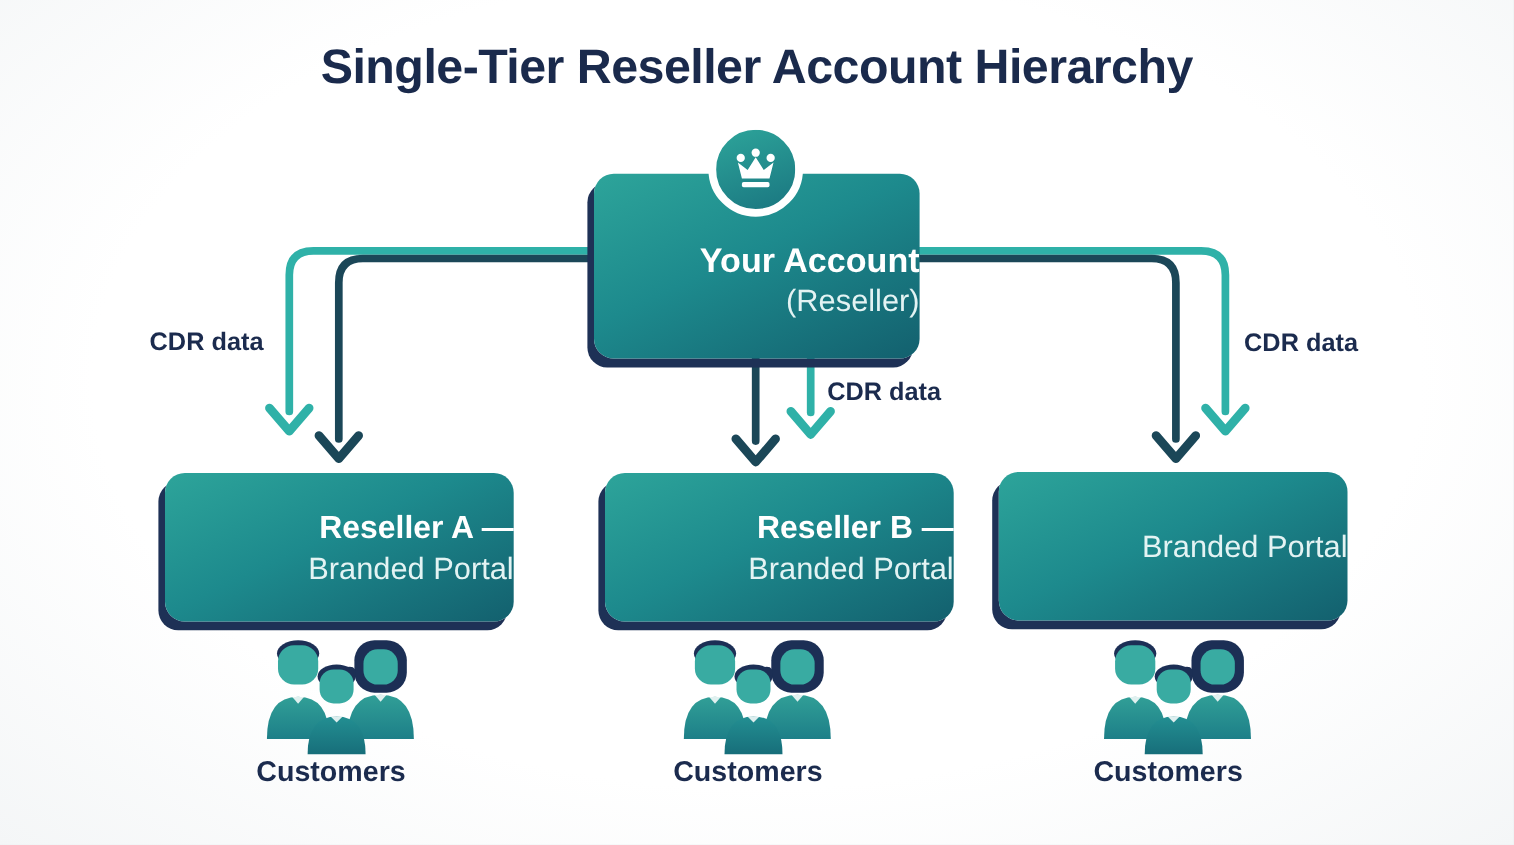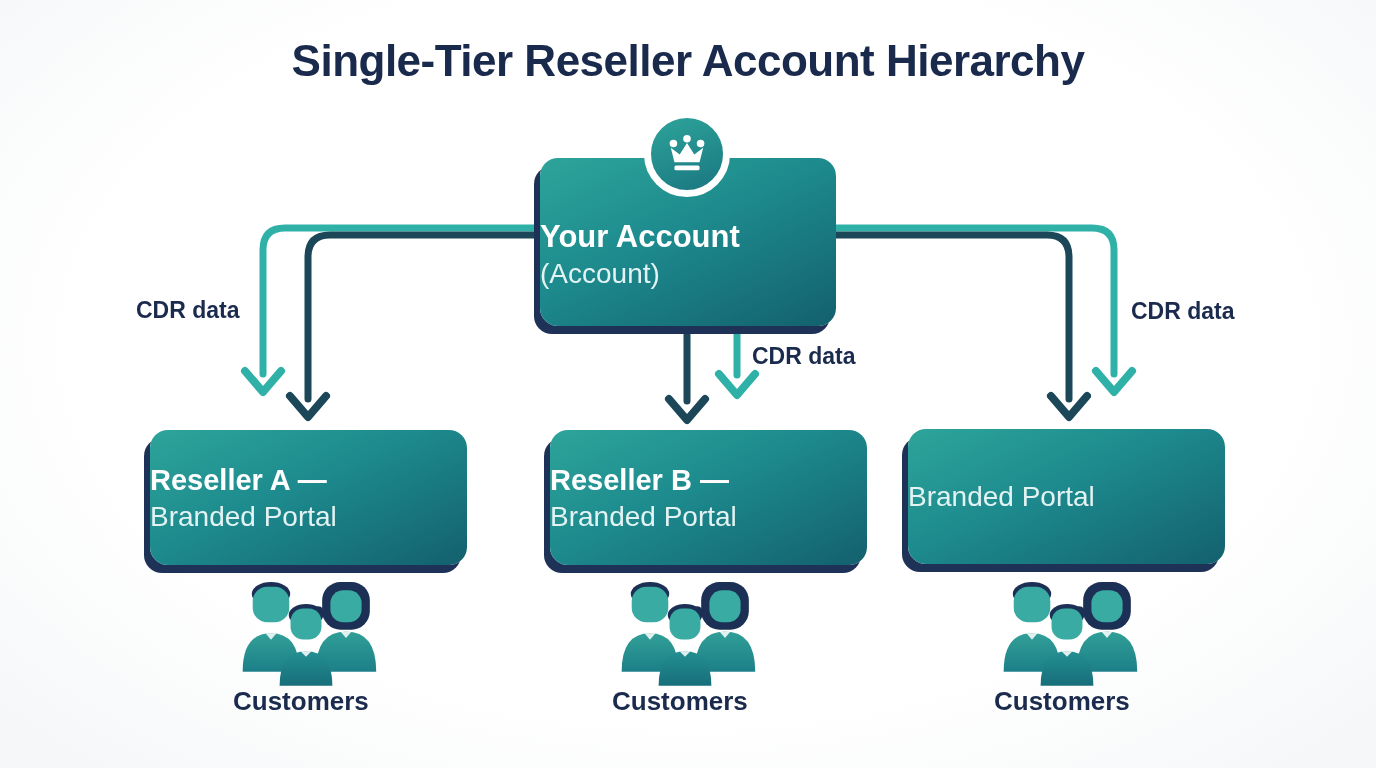--- a/index.html
+++ b/index.html
@@ -10,21 +10,21 @@
   }
   .title{
     position:absolute;top:36px;left:0;width:100%;text-align:center;
     font-size:44px;font-weight:800;color:#1a2a4c;letter-spacing:-0.5px;margin:0;
   }
   .connectors{position:absolute;left:0;top:0;z-index:1;}
   .box{
     position:absolute;z-index:2;border-radius:18px;
     background:linear-gradient(155deg,#2da49a 0%,#1d8a8d 45%,#13606e 100%);
     box-shadow:-6px 8px 0 #1e3156;
-    display:flex;flex-direction:column;align-items:flex-start;justify-content:center;
+    display:flex;flex-direction:column;align-items:flex-end;justify-content:center;
     color:#ffffff;text-align:center;
   }
   .box .l1{font-size:29px;font-weight:700;line-height:38px;}
   .box .l2{font-size:28px;font-weight:400;line-height:36px;color:#e3f3f3;}
   .primary{left:540px;top:158px;width:296px;height:142px;padding-top:26px;z-index:3;}
   .primary .l1{font-size:31px;}
   .crown{
     position:absolute;left:644px;top:111px;width:72px;height:72px;z-index:4;
     background:linear-gradient(160deg,#2da49a,#1a7680);
     border:7px solid #ffffff;border-radius:50%;
@@ -103,21 +103,21 @@
       <path d="M669 399 L687 420 L705 399" stroke-width="8"></path>
     </g>
     <g stroke="#1b4758" stroke-width="7">
       <path d="M836 235 L1047 235 Q1069 235 1069 257 L1069 399"></path>
       <path d="M1051 396 L1069 417 L1087 396" stroke-width="8"></path>
     </g>
   </svg>
 
   <div class="box primary">
     <div class="l1">Your Account</div>
-    <div class="l2">(Account)</div>
+    <div class="l2">(Reseller)</div>
   </div>
   <div class="crown">
     <svg width="46" height="42" viewBox="0 0 44 40" fill="#ffffff">
       <circle cx="9" cy="10" r="3.6"></circle>
         <circle cx="22" cy="5.5" r="3.6"></circle>
         <circle cx="35" cy="10" r="3.6"></circle>
       <path d="M6.5 14 L15 20.5 L22 9.5 L29 20.5 L37.5 14 L34 28 L10 28 Z"></path>
       <rect x="10" y="31" width="24" height="4.5" rx="1.5"></rect>
     </svg>
   </div>

